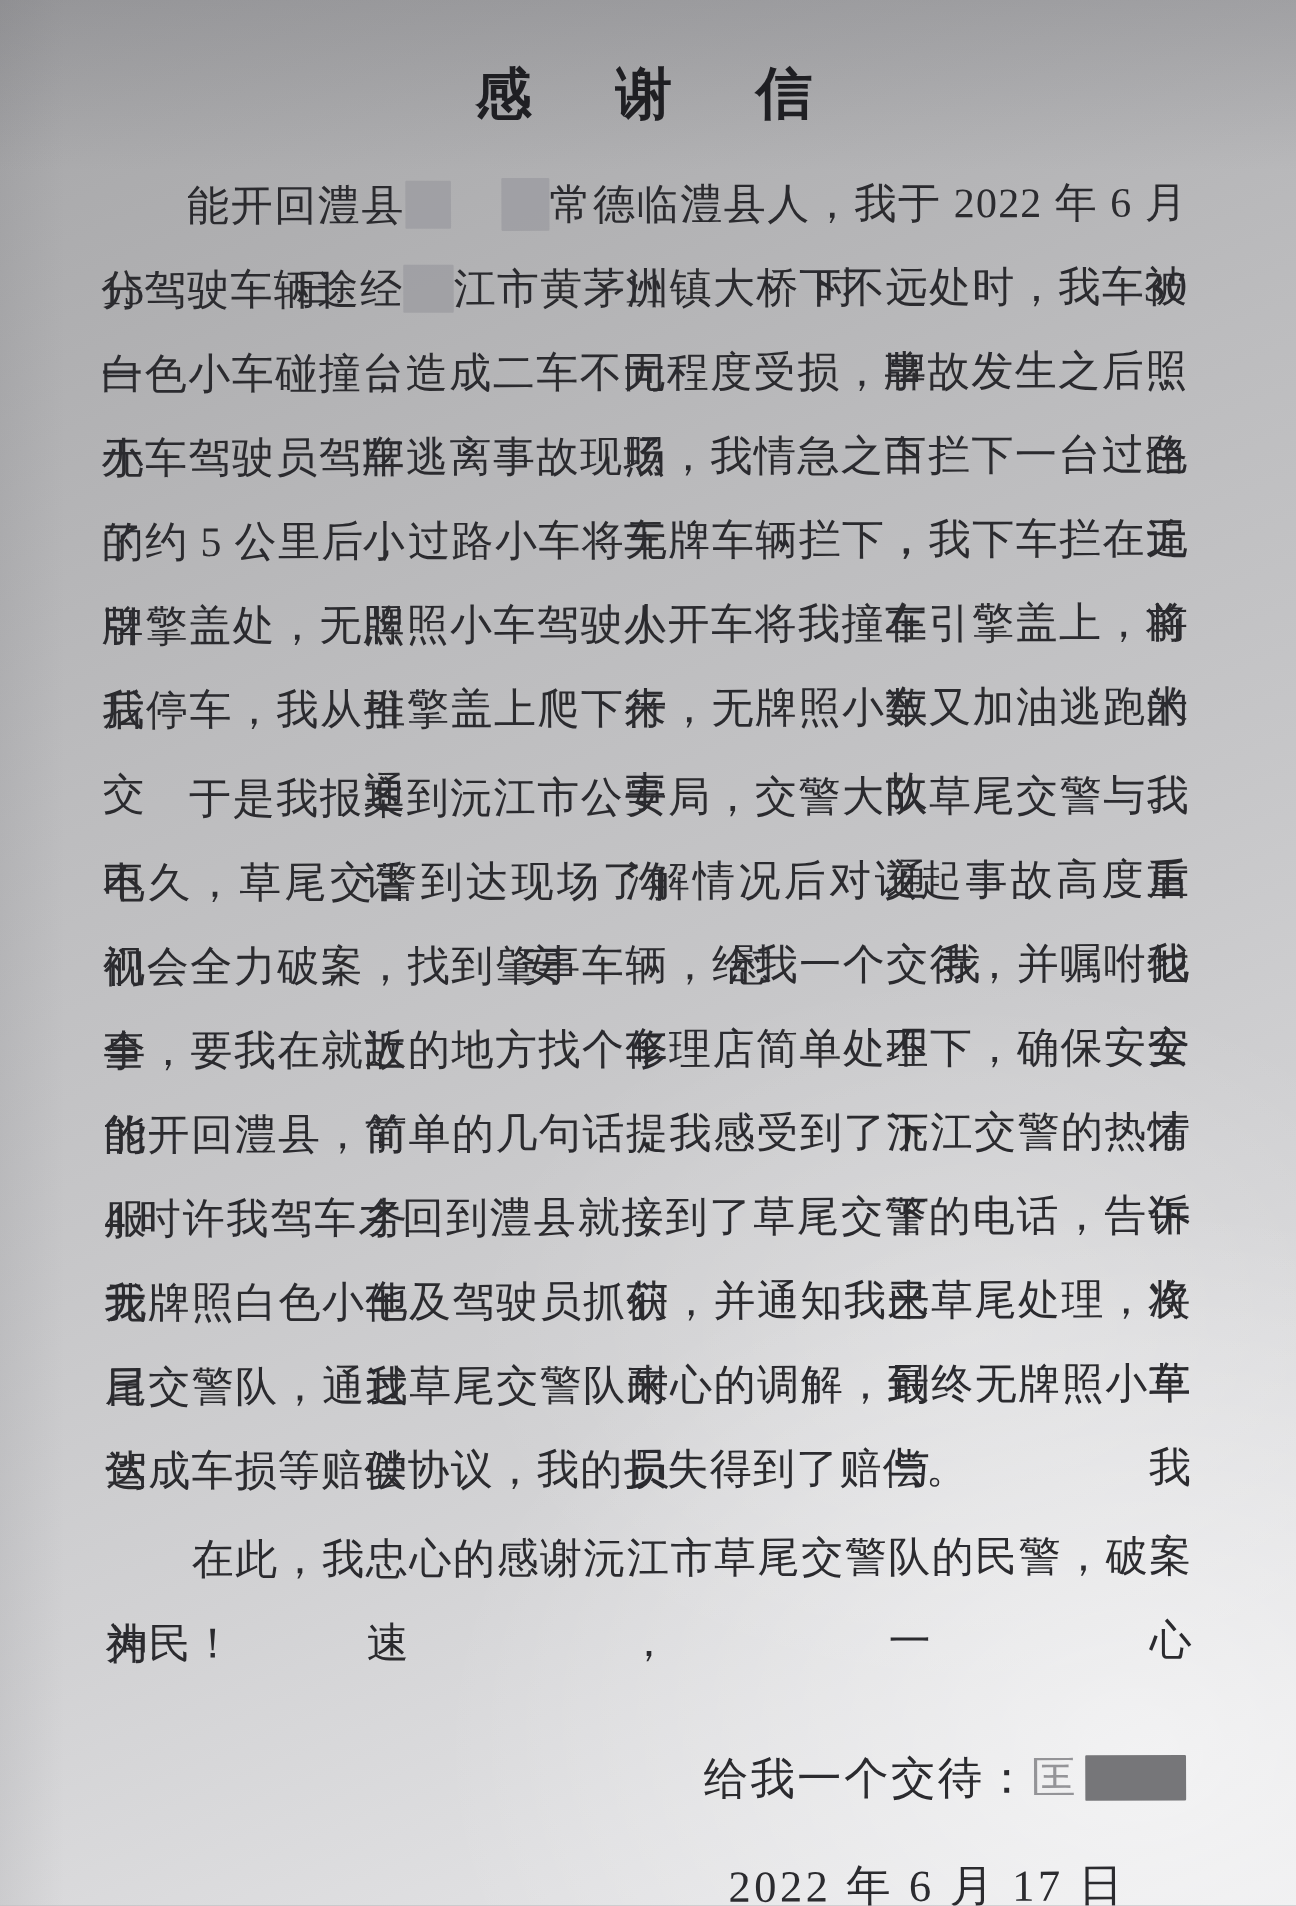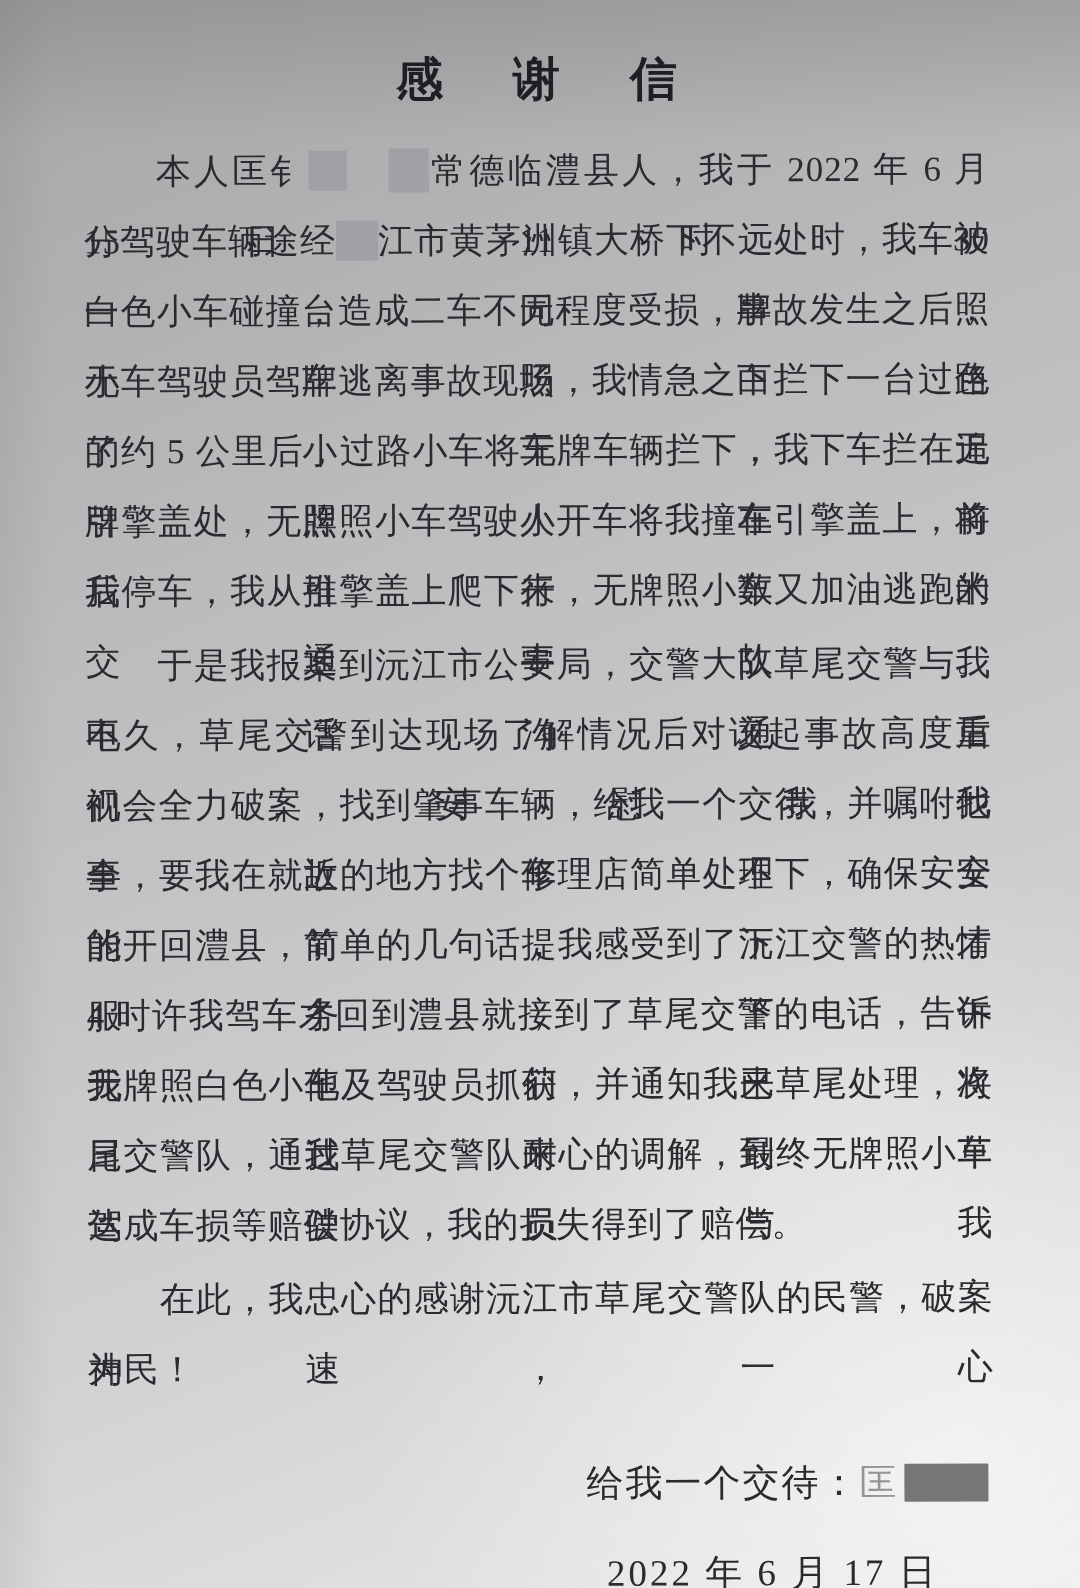--- a/index.html
+++ b/index.html
@@ -107,21 +107,21 @@
 </style>
 </head>
 <body>
 
 <div class="paper"></div>
 
 <div class="content">
   <div class="title">感 谢 信</div>
   <div class="letter-body" id="letter-body">
       <div class="para">
-        <div class="line indent"><span>本人匡钅</span><span class="redact" style="width: 38px; height: 40px;"></span><span class="redact" style="width: 40px; height: 44px; margin-left: 42px;"></span><span>常德临澧县人，我于 2022 年 6 月 15 日 11 时 30</span></div>
+        <div class="line indent"><span>能开回澧县</span><span class="redact" style="width: 38px; height: 40px;"></span><span class="redact" style="width: 40px; height: 44px; margin-left: 42px;"></span><span>常德临澧县人，我于 2022 年 6 月 15 日 11 时 30</span></div>
         <div class="line"><span>分驾驶车辆途经</span><span class="redact" style="width: 42px; height: 40px;"></span><span>江市黄茅洲镇大桥下不远处时，我车被一台无牌照</span></div>
         <div class="line"><span>白色小车碰撞，造成二车不同程度受损，事故发生之后，无牌照白色</span></div>
         <div class="line"><span>小车驾驶员驾车逃离事故现场，我情急之下拦下一台过路的小车，追</span></div>
         <div class="line"><span>了约 5 公里后，过路小车将无牌车辆拦下，我下车拦在无牌照小车前</span></div>
         <div class="line"><span>引擎盖处，无牌照小车驾驶人开车将我撞在引擎盖上，将我推行数米</span></div>
         <div class="line"><span>后停车，我从引擎盖上爬下来，无牌照小车又加油逃跑的交通事故。</span></div>
       </div>
       <div class="para">
         <div class="line indent"><span>于是我报案到沅江市公安局，交警大队草尾交警与我电话沟通后</span></div>
         <div class="line"><span>不久，草尾交警到达现场了解情况后对该起事故高度重视，安慰我他</span></div>

